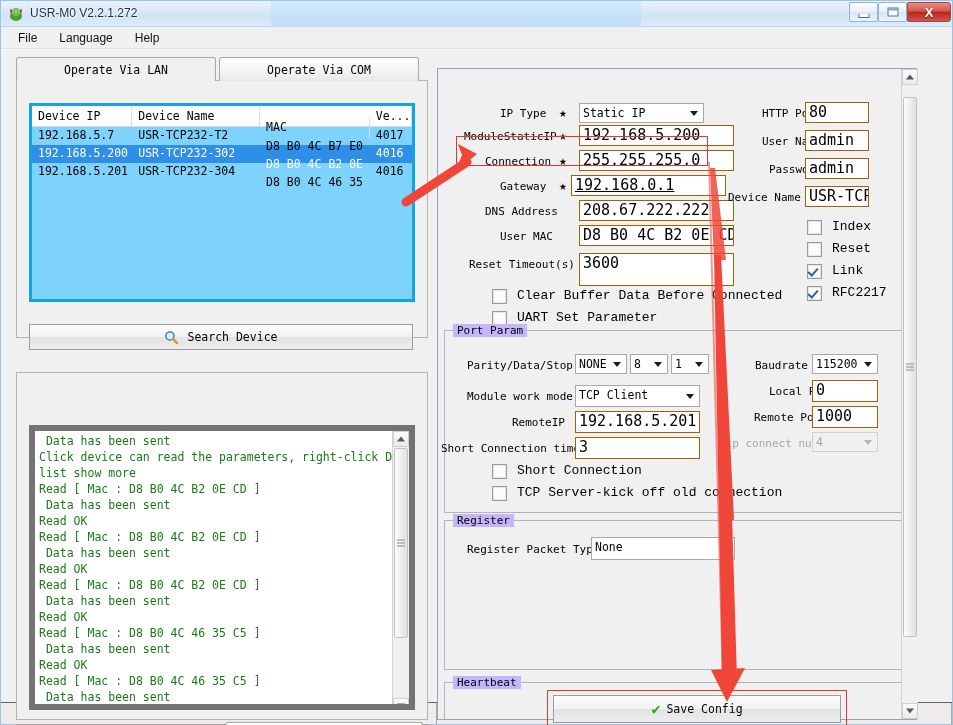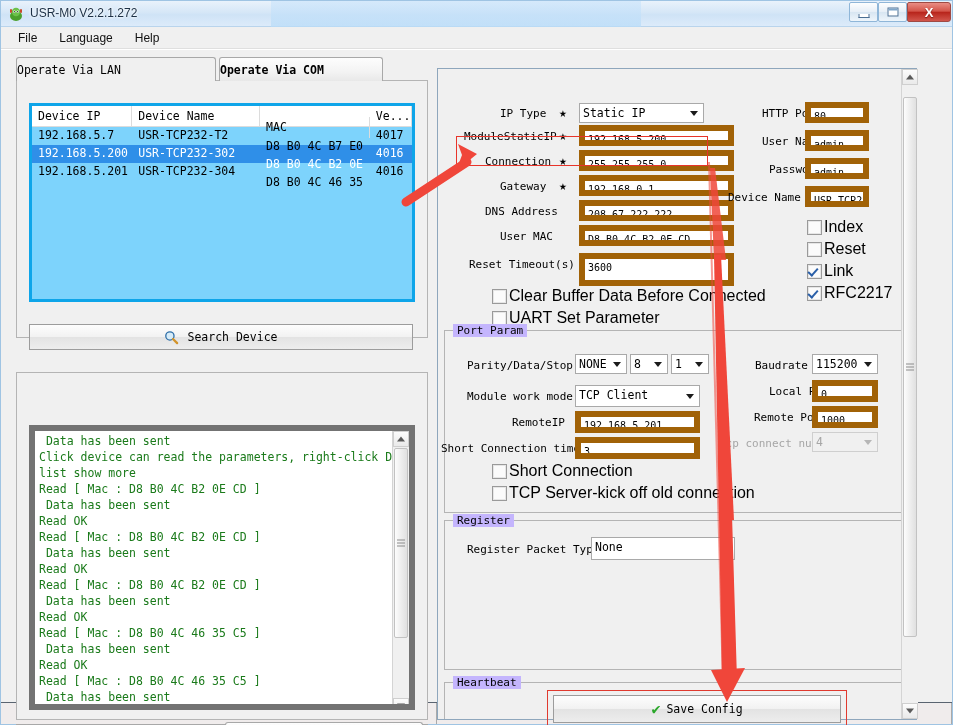--- a/index.html
+++ b/index.html
@@ -88,39 +88,39 @@
   .grp > .cap {
     position:absolute; top:-7px; left:8px; background:#c4b5fd; padding:0 4px;
     font-size:11px; color:#000; font-family:"DejaVu Sans Mono", monospace;
   }
   .lbl {
     position:absolute; font-family:"DejaVu Sans Mono", monospace; font-size:11px;
     color:#000; white-space:nowrap;
   }
   .lbl.dim { color:#a6a6a6; }
   .tf {
-    position:absolute; background:#fff; border:6px solid #a16207;
-    font-family:"DejaVu Sans Mono", monospace; font-size:10px; color:#000;
+    position:absolute; background:#fff; border:1px solid #a16207;
+    font-family:"DejaVu Sans Mono", monospace; font-size:15px; color:#000;
     padding:1px 3px; line-height:16px; overflow:hidden; white-space:nowrap;
   }
   .cb {
     position:absolute; background:#fff; border:1px solid #a9a9a9;
     font-family:"DejaVu Sans Mono", monospace; font-size:11.5px; color:#000;
     padding:1px 3px; line-height:16px; overflow:hidden; white-space:nowrap;
   }
   .cb .arrow {
     position:absolute; right:5px; top:50%; margin-top:-2px;
     width:0;height:0;border-left:4px solid transparent;border-right:4px solid transparent;
     border-top:5px solid #1b1b1b;
   }
   .cb.dis { background:#f0f0f0; border:1px solid #cfcfcf; color:#a6a6a6; }
   .cb.dis .arrow { border-top-color:#b6b6b6; }
   .chk {
-    position:absolute; font-family:Liberation Sans, sans-serif; font-size:16px; color:#000;
-    white-space:nowrap; padding-left:17px; line-height:14px;
+    position:absolute; font-family:Liberation Mono, monospace; font-size:13px; color:#000;
+    white-space:nowrap; padding-left:25px; line-height:14px;
   }
   .chk:before {
     content:""; position:absolute; left:0; top:0; width:13px; height:13px;
     background:#fbfbfb; border:1px solid #9a9a9a;
     box-shadow: inset 0 0 0 1px #e6e6e6;
   }
   .chk.on:after {
     content:""; position:absolute; left:3px; top:2px; width:4px; height:8px;
     border:solid #2a5fa8; border-width:0 2px 2px 0; transform:rotate(42deg);
   }
@@ -129,27 +129,27 @@
   }
   .btn {
     position:absolute; border:1px solid #9c9c9c;
     background: linear-gradient(180deg,#fdfdfd 0%,#f2f2f2 48%,#e3e3e3 52%,#ededed 100%);
     display:flex; align-items:center; justify-content:center;
     font-family:"DejaVu Sans Mono", monospace; font-size:11.5px; color:#000; cursor:pointer;
   }
   .tab {
     position:absolute; border:1px solid #a8a8a8; border-bottom:none;
     background: linear-gradient(180deg,#fdfdfd 0%,#f3f3f3 60%,#e8e8e8 100%);
-    display:flex; align-items:center; justify-content:flex-start;
+    display:flex; align-items:center; justify-content:center;
     font-family:"DejaVu Sans Mono", monospace; font-size:11.5px; color:#000; cursor:pointer;
     border-radius:3px 3px 0 0;
   }
   .tab.sel { background:#f0f0f0; border-color:#a8a8a8; z-index:3; }
   #tab-lan { left:15px; top:7px; width:200px; height:24px; z-index:4; }
-  #tab-com { left:218px; top:7px; width:164px; height:24px;font-weight:bold; }
+  #tab-com { left:218px; top:7px; width:200px; height:24px; }
   #lan-inner { position:absolute; left:15px; top:30px; width:412px; height:258px;
                border:1px solid #b4b4b4; background:#f0f0f0; }
 
   #devtable {
     position:absolute; left:28px; top:53px; width:386px; height:199px;
     background:#7dd3fc; border:3px solid #0ea5e9; overflow:hidden;
   }
   #devhead { display:flex; height:21px; border-bottom:1px solid #dcdcdc; background:#fff; }
   #devhead div {
     font-family:"DejaVu Sans Mono", monospace; font-size:11.5px; color:#000;
@@ -357,21 +357,21 @@
       </div>
 
       <div class="lbl" style="left:47px; top:86px;">Connection</div>
       <span class="star" style="left:121px; top:85px;">★</span>
       <div class="tf" style="left:141px; top:81px; width:155px; height:21px;">
         <span>255.255.255.0</span>
       </div>
 
       <div class="lbl" style="left:62px; top:111px;">Gateway</div>
       <span class="star" style="left:121px; top:110px;">★</span>
-      <div class="tf" style="left:141px; top:106px; width:155px; height:21px;">
+      <div class="tf" style="left:133px; top:106px; width:155px; height:21px;text-decoration:underline;">
         <span>192.168.0.1</span>
       </div>
 
       <div class="lbl" style="left:47px; top:136px;">DNS Address</div>
       <div class="tf" style="left:141px; top:131px; width:155px; height:21px;">
         <span>208.67.222.222</span>
       </div>
 
       <div class="lbl" style="left:62px; top:161px;">User MAC</div>
       <div class="tf" style="left:141px; top:156px; width:155px; height:21px;">

